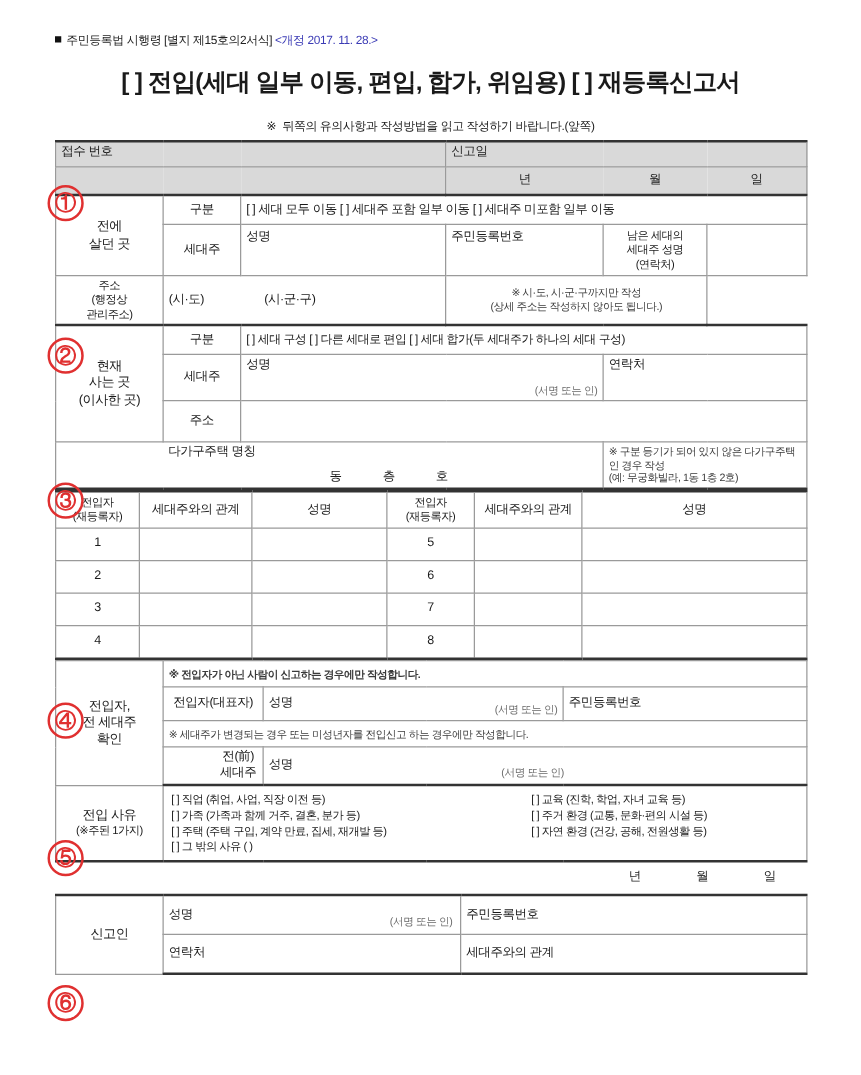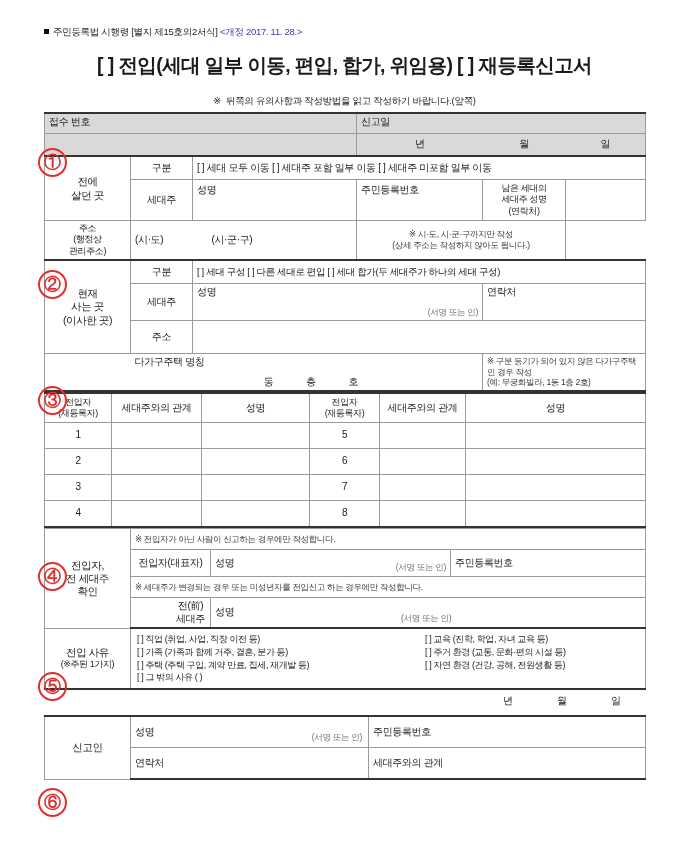--- a/index.html
+++ b/index.html
@@ -382,21 +382,21 @@
       <col style="width:195px">
     </colgroup>
 
     <tbody>
         <tr>
       <td rowspan="4" class="sec-label">
         <div>전입자,</div>
         <div>전 세대주</div>
         <div>확인</div>
       </td>
-      <td colspan="4" class="small-note" style="height:16px;">※ 전입자가 아닌 사람이 신고하는 경우에만 작성합니다.</td>
+      <td colspan="4" class="small-note" style="height:16px;font-weight:bold;">※ 전입자가 아닌 사람이 신고하는 경우에만 작성합니다.</td>
     </tr>
     <tr>
       <td class="lbl" style="height:22px;">전입자(대표자)</td>
       <td colspan="2" style="position:relative;">
         <span>성명</span>
         <span class="sign-note" style="position:absolute;right:4px;bottom:3px;">(서명 또는 인)</span>
       </td>
       <td>
         <span>주민등록번호</span>
       </td>

